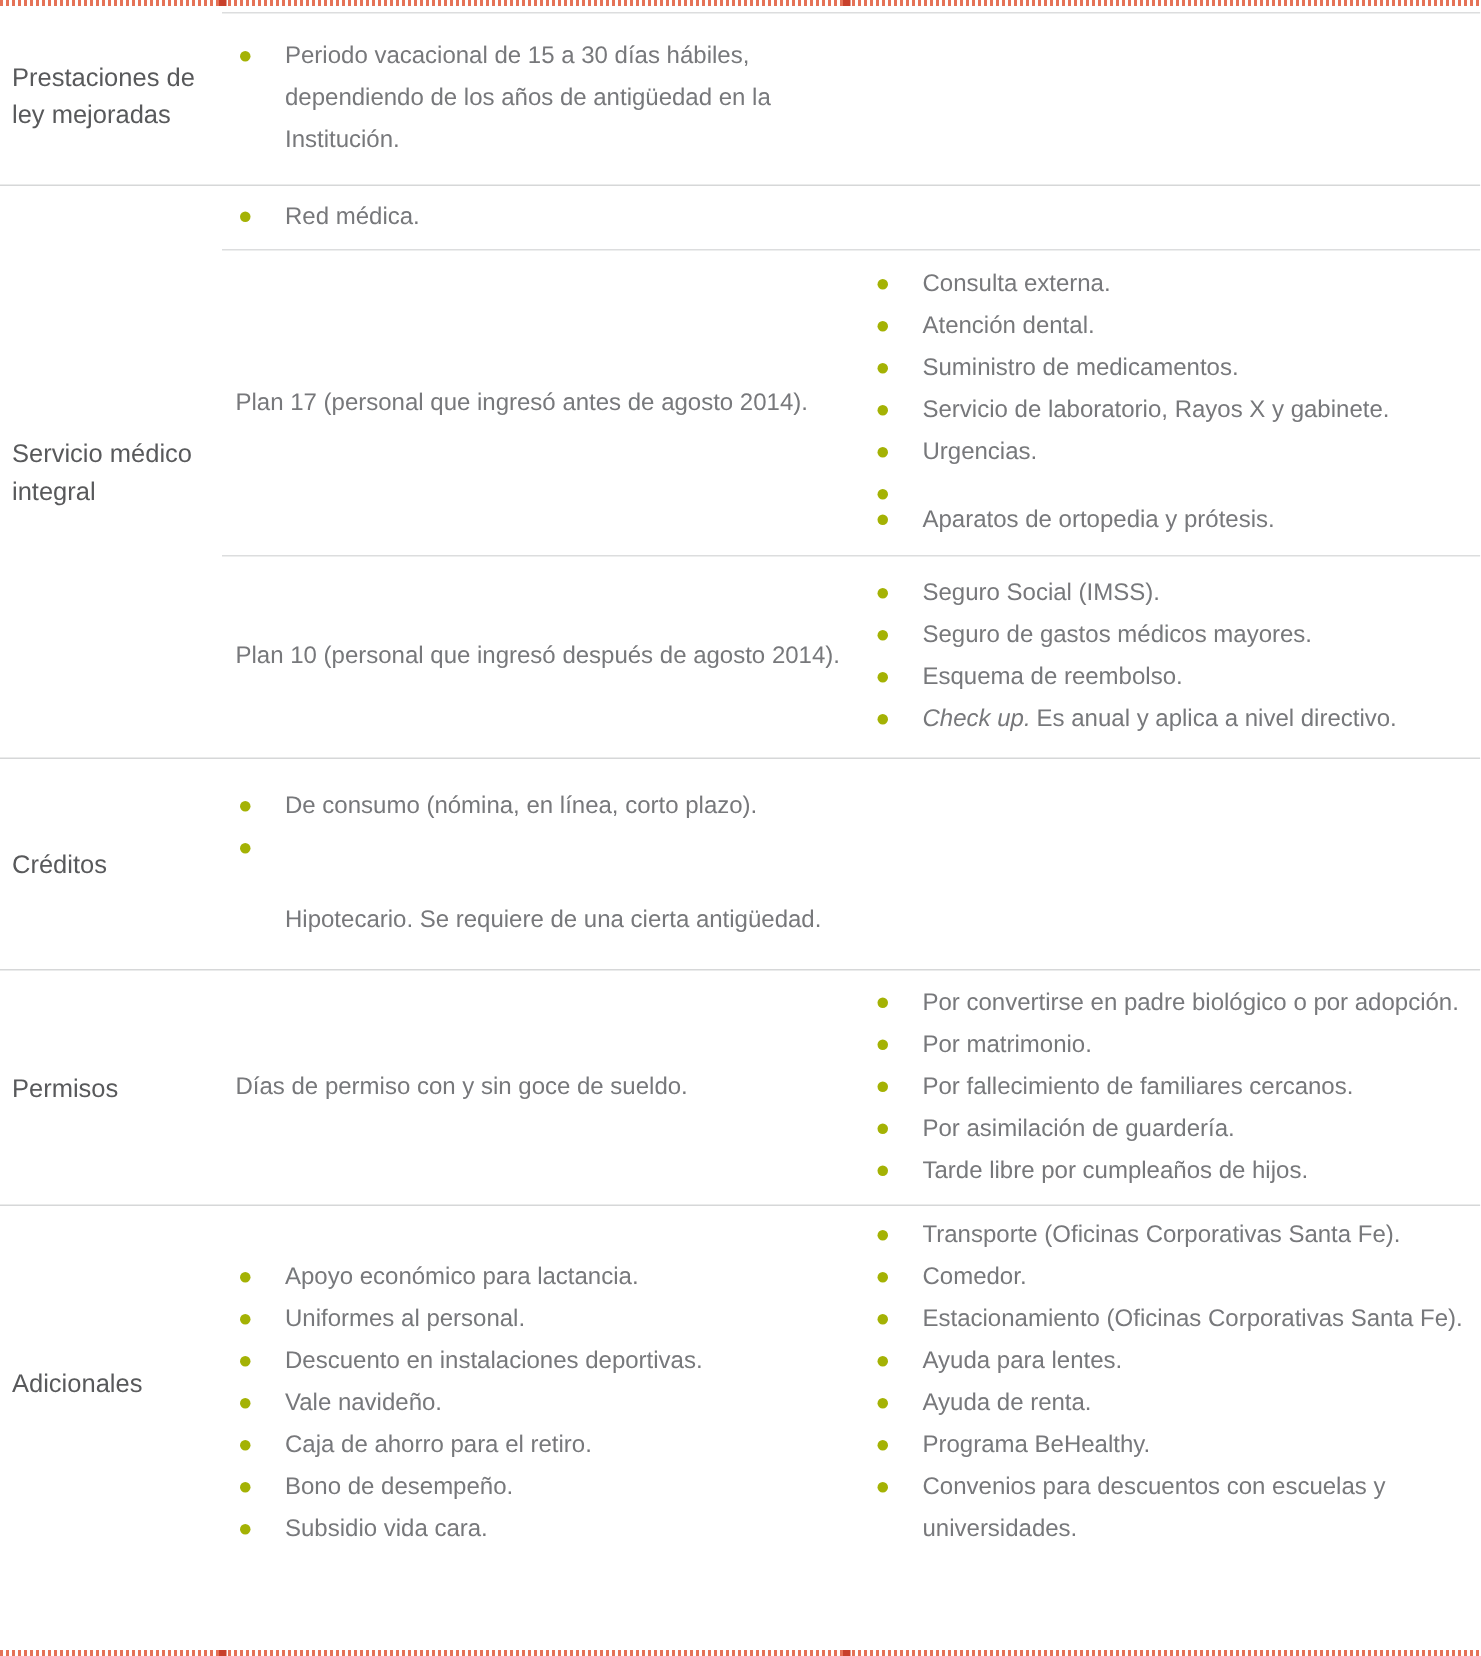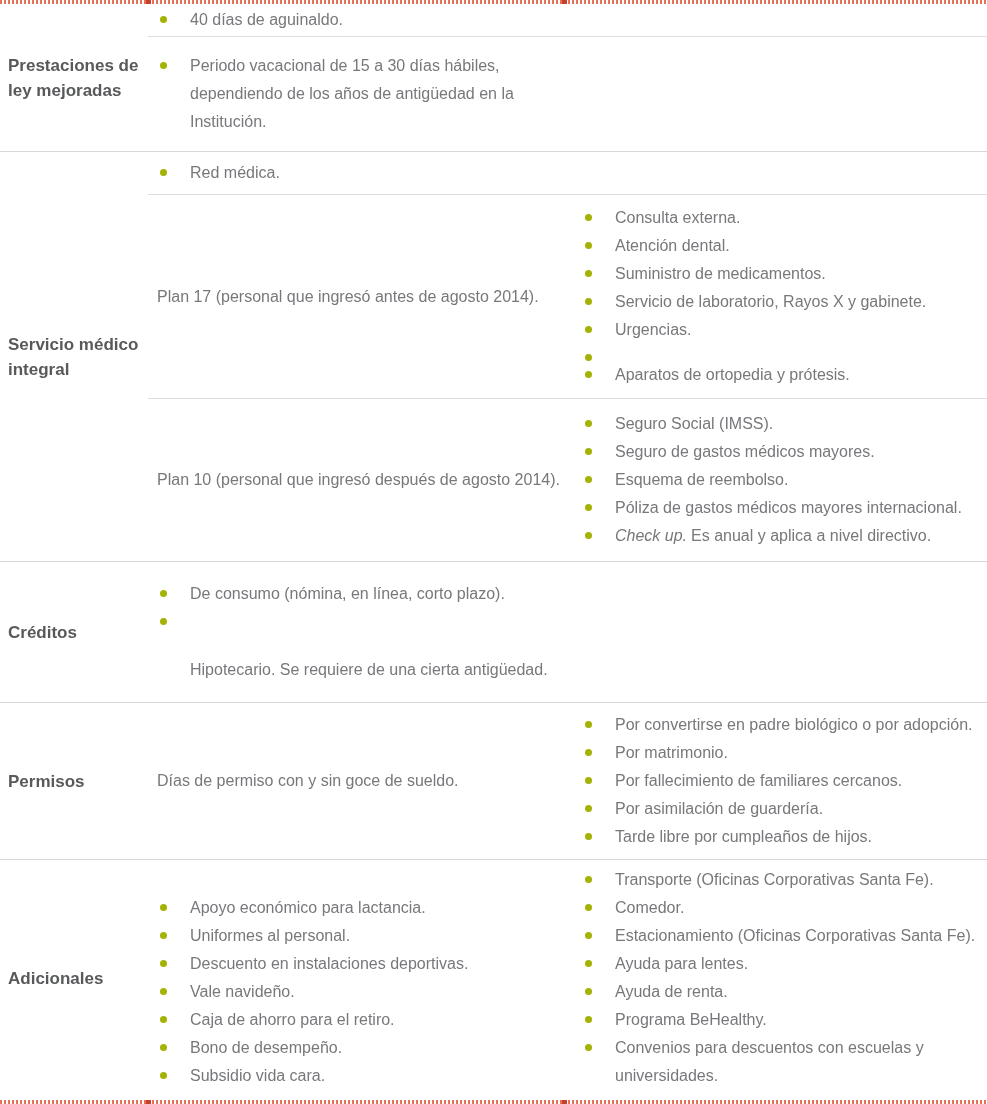--- a/index.html
+++ b/index.html
@@ -23,21 +23,21 @@
   .dotted.bottom{margin-top:auto;}
 
   .section{display:flex;flex:none;}
   .section-sep{height:1px;background:#d6d7d8;flex:none;}
 
   .label-col{
     width:148px;flex:none;box-sizing:border-box;
     display:flex;align-items:center;padding-left:8px;
   }
   .label{
-    font-size:17px;font-weight:bold;color:#58595b;line-height:25px;
+    font-size:17px;font-weight:normal;color:#58595b;line-height:25px;
   }
   .rows-col{flex:1;display:flex;flex-direction:column;min-width:0;}
   .row{display:flex;}
   .row + .row{border-top:1px solid #dcddde;}
 
   .cell{box-sizing:border-box;}
   .mid{
     width:427px;flex:none;padding-left:9px;
     display:flex;flex-direction:column;justify-content:center;
   }
@@ -70,26 +70,20 @@
     <span class="mark m1"></span>
     <span class="mark m2"></span>
   </div>
 
   <section class="section">
     <div class="label-col">
       <div class="label">Prestaciones de ley mejoradas</div>
     </div>
     <div class="rows-col">
       <div class="row" style="padding:2px 0;">
-        <div class="cell mid">
-          <div class="bullet-item">
-            <span class="dot"></span>
-            <span class="btext">40 días de aguinaldo.</span>
-          </div>
-        </div>
         <div class="cell right"></div>
       </div>
       <div class="row" style="padding:15px 0;">
         <div class="cell mid">
           <div class="bullet-item">
             <span class="dot"></span>
             <span class="btext">Periodo vacacional de 15 a 30 días hábiles, dependiendo de los años de antigüedad en la Institución.</span>
           </div>
         </div>
         <div class="cell right"></div>
@@ -158,24 +152,20 @@
             <span class="dot"></span>
             <span class="btext">Seguro Social (IMSS).</span>
           </div>
           <div class="bullet-item">
             <span class="dot"></span>
             <span class="btext">Seguro de gastos médicos mayores.</span>
           </div>
           <div class="bullet-item">
             <span class="dot"></span>
             <span class="btext">Esquema de reembolso.</span>
-          </div>
-          <div class="bullet-item">
-            <span class="dot"></span>
-            <span class="btext">Póliza de gastos médicos mayores internacional.</span>
           </div>
           <div class="bullet-item">
             <span class="dot"></span>
             <span class="btext"><span class="it">Check up.</span><span class="rest">Es anual y aplica a nivel directivo.</span></span>
           </div>
         </div>
       </div>
     </div>
   </section>
 

